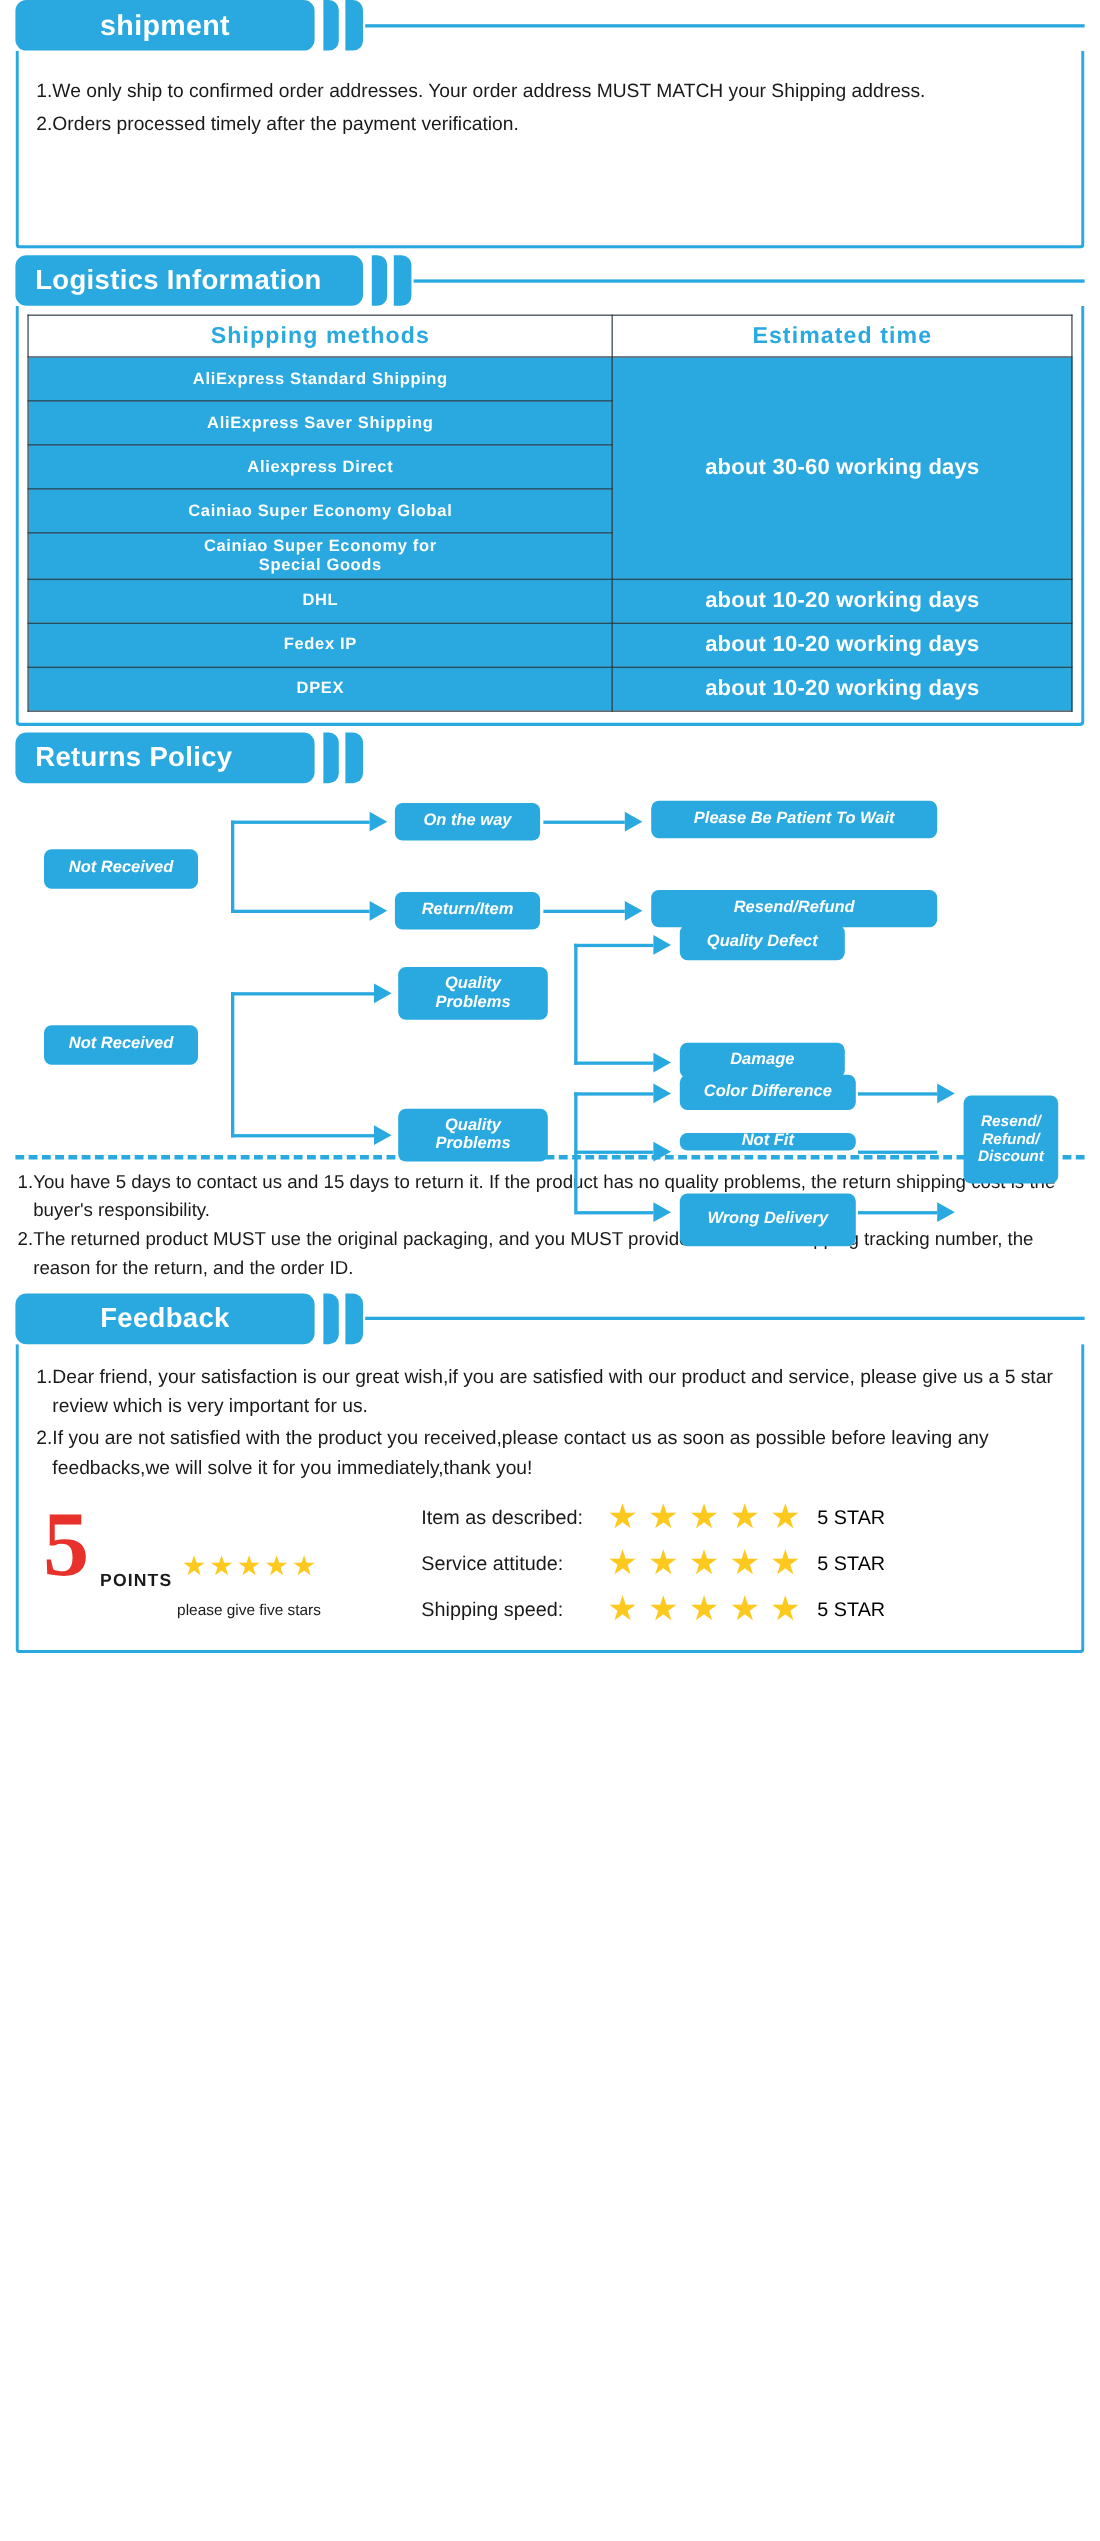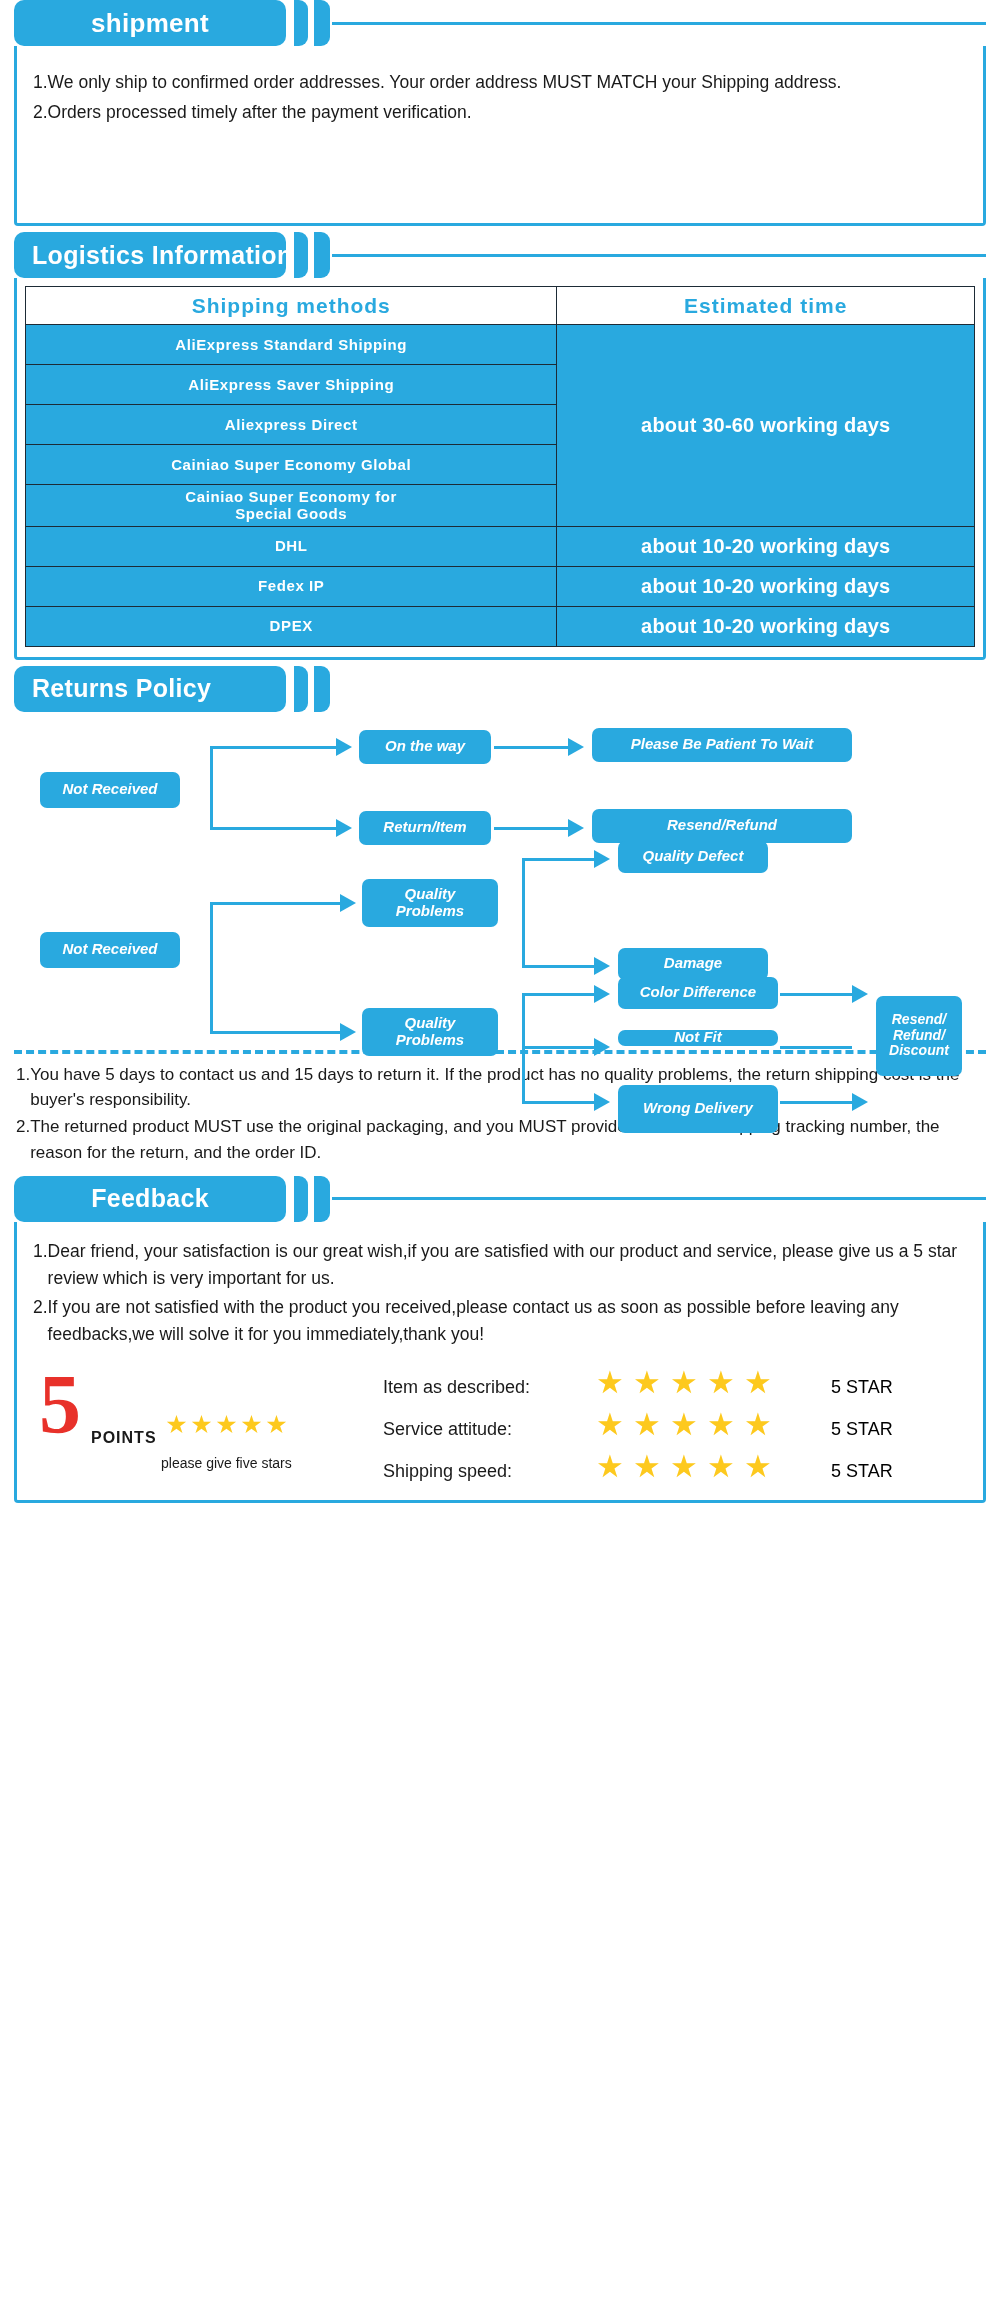--- a/index.html
+++ b/index.html
@@ -32,21 +32,21 @@
     border-radius: 10px;
     color: #fff;
     font-weight: bold;
     display: flex;
     align-items: center;
     padding: 12px 18px;
     letter-spacing: .3px;
     white-space: nowrap;
   }
   .banner-pill.shipment { width: 272px; font-size: 26px; justify-content: center; }
-  .banner-pill.logistics { width: 272px; font-size: 25px; justify-content: flex-start; }
+  .banner-pill.logistics { width: 316px; font-size: 25px; justify-content: flex-start; }
   .banner-pill.returns { width: 272px; font-size: 25px; justify-content: flex-start; }
   .banner-pill.feedback { width: 272px; font-size: 25px; justify-content: center; }
 
   .dbl-blk {
     width: 14px;
     background: #29a9df;
     border-radius: 0 9px 9px 0;
     margin-left: 8px;
   }
   .dbl-blk.second { margin-left: 6px; width: 16px; }
@@ -199,24 +199,23 @@
   }
   .give-five {
     position: absolute;
     left: 128px; top: 88px;
     font-size: 14px;
     color: #1a1a1a;
   }
   .rating-rows { flex: 1 1 auto; }
   .rating-row {
     display: flex;
-    align-items: flex-end;
+    align-items: center;
     height: 38px;
     margin-bottom: 4px;
-    gap: 44px;
   }
   .rating-label {
     width: 168px;
     flex: 0 0 168px;
     font-size: 18px;
     color: #1a1a1a;
   }
   .rating-stars { display: flex; gap: 7px; margin-right: 14px; }
   .rating-tag { font-size: 18px; color: #000000; }
 

